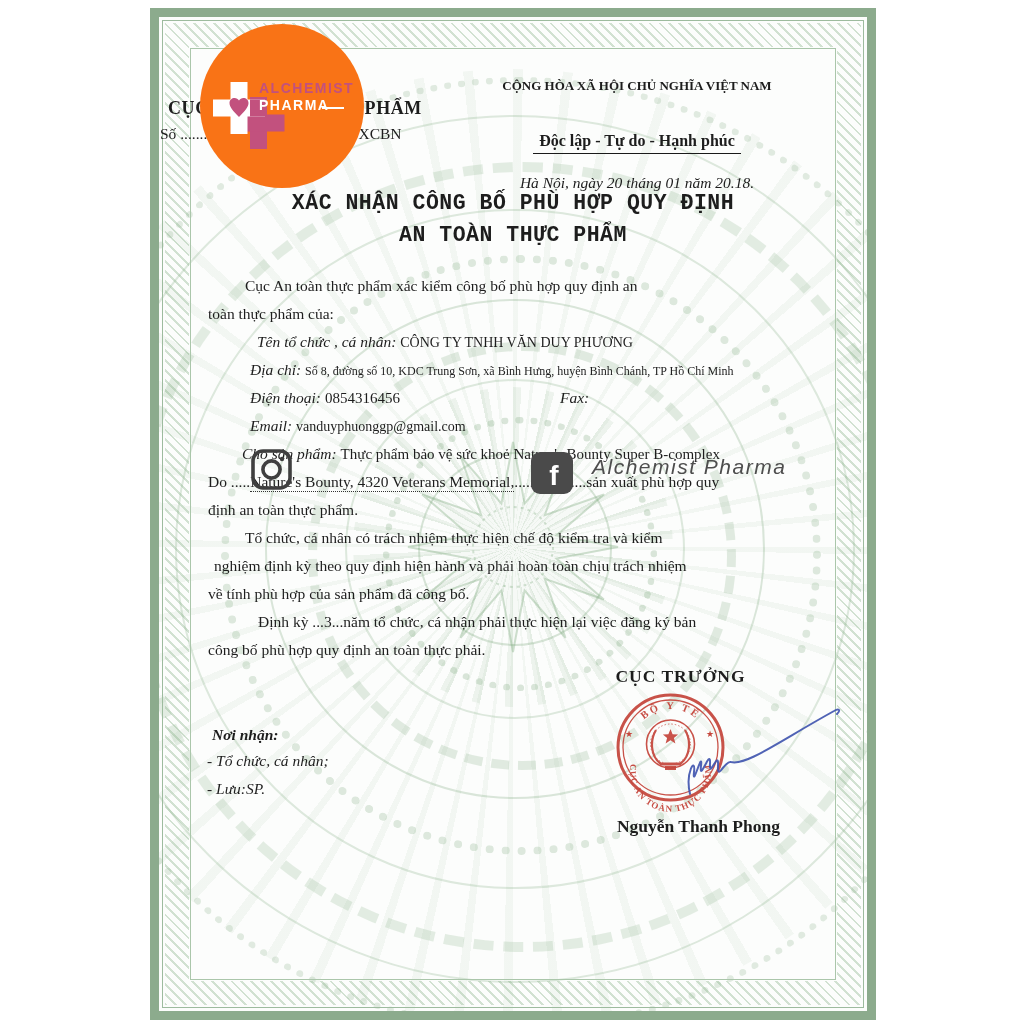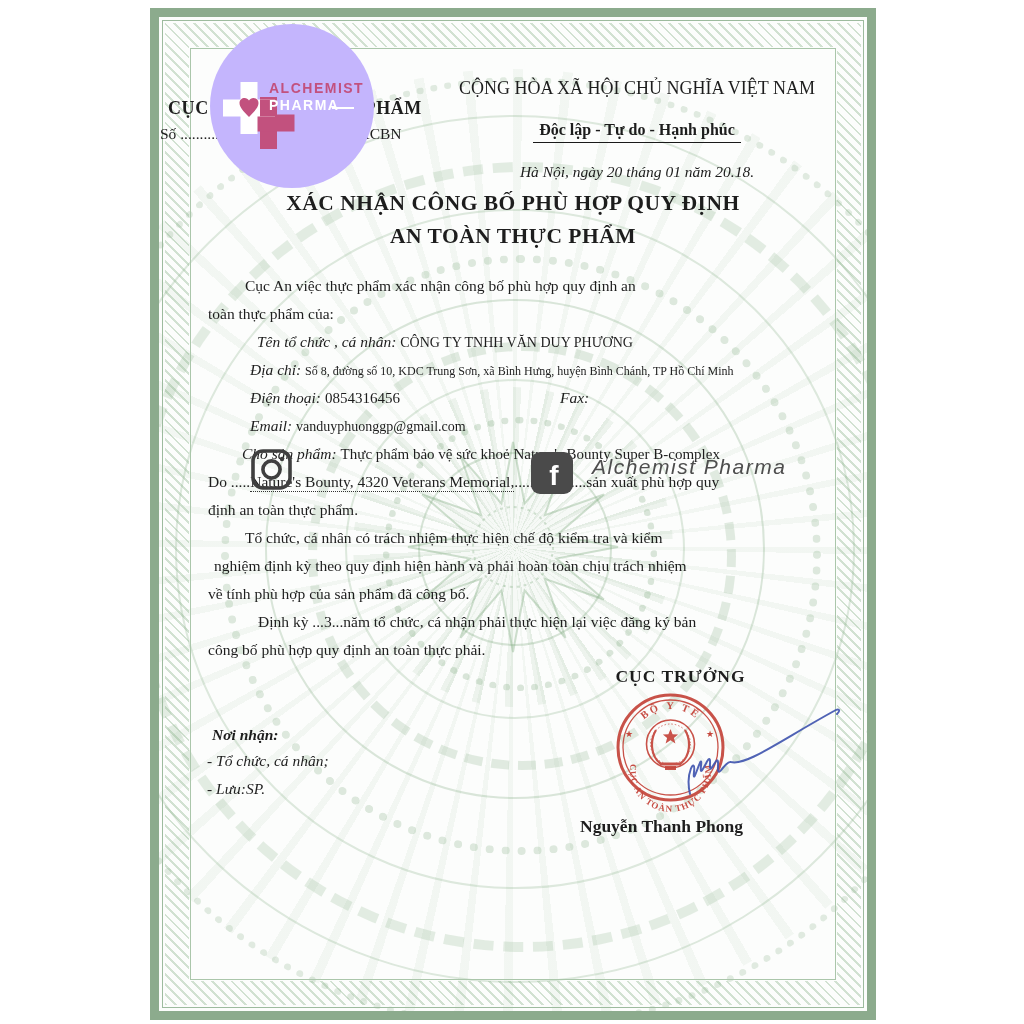--- a/index.html
+++ b/index.html
@@ -17,36 +17,36 @@
         background:repeating-conic-gradient(rgba(127,170,127,.08) 0deg 1.2deg, transparent 1.2deg 6deg);}
   .spokes2{position:absolute;border-radius:50%;pointer-events:none;
         background:repeating-conic-gradient(rgba(127,170,127,.12) 0deg 3deg, transparent 3deg 12deg);}
   .abs{position:absolute;}
   .serif-b{font-weight:bold;}
   .it{font-style:italic;}
   .body-line{position:absolute;font-size:15.5px;white-space:nowrap;z-index:3;}
   .lbl{font-style:italic;}
   .dotted-u{border-bottom:1.5px dotted #333;padding-bottom:1px;}
   .hdr-right{position:absolute;left:437px;top:78px;width:400px;text-align:center;z-index:3;}
-  .hdr-right .l1{font-weight:normal;font-size:18px;white-space:nowrap;}
-  .hdr-right .l2{display:inline-block;font-weight:bold;font-size:16px;margin-top:4px;
+  .hdr-right .l1{font-weight:bold;font-size:13px;white-space:nowrap;}
+  .hdr-right .l2{display:inline-block;font-weight:bold;font-size:16px;margin-top:20px;
                  border-bottom:1.5px solid #1a1a1a;padding:0 6px 3px 6px;}
   .hdr-right .l3{font-style:italic;font-size:15.5px;margin-top:20px;}
-  .title-wrap{position:absolute;left:159px;top:191px;width:708px;text-align:center;z-index:3;}
+  .title-wrap{position:absolute;left:159px;top:191px;width:708px;text-align:center;z-index:3;font-family:Liberation Mono, monospace;}
   .title-wrap .t1{font-weight:bold;font-size:21.5px;letter-spacing:.5px;white-space:nowrap;}
   .title-wrap .t2{font-weight:bold;font-size:21.5px;letter-spacing:.5px;margin-top:8px;}
-  .logo{position:absolute;left:210px;top:24px;width:164px;height:164px;border-radius:50%;
-        background:#c4b5fd;z-index:6;}
+  .logo{position:absolute;left:200px;top:24px;width:164px;height:164px;border-radius:50%;
+        background:#f97316;z-index:6;}
   .logo svg{display:block;}
   .logo text{font-family:"Liberation Sans","DejaVu Sans",sans-serif;font-weight:bold;}
   .social-text{position:absolute;font-family:"Liberation Sans","DejaVu Sans",sans-serif;
         font-size:21px;letter-spacing:1.5px;color:#4e4e4e;z-index:7;white-space:nowrap;}
   .sign-title{position:absolute;left:598px;top:666px;width:165px;text-align:center;
         font-weight:bold;font-size:17.5px;letter-spacing:1px;z-index:3;white-space:nowrap;}
-  .sign-name{position:absolute;left:580px;top:816px;width:200px;text-align:left;
+  .sign-name{position:absolute;left:580px;top:816px;width:200px;text-align:right;
         font-weight:bold;font-size:17.5px;z-index:3;white-space:nowrap;}
   .stamp-svg{position:absolute;left:598px;top:680px;z-index:5;}
   .stamp-svg text{font-family:"Liberation Serif","DejaVu Serif",serif;}
   .recip{z-index:3;white-space:nowrap;font-size:15.5px;}
 </style>
 </head>
 <body>
 
 <div class="stage">
   <div class="page">
@@ -80,21 +80,21 @@
     <div class="l1">CỘNG HÒA XÃ HỘI CHỦ NGHĨA VIỆT NAM</div><br>
     <span class="l2">Độc lập - Tự do - Hạnh phúc</span>
     <div class="l3">Hà Nội, ngày 20 tháng 01 năm 20.18.</div>
   </div>
 
   <div class="title-wrap">
     <div class="t1">XÁC NHẬN CÔNG BỐ PHÙ HỢP QUY ĐỊNH</div>
     <div class="t2">AN TOÀN THỰC PHẨM</div>
   </div>
 
-  <div class="body-line" style="left:245px;top:277px;">Cục An việc thực phẩm xác nhận công bố phù hợp quy định an</div>
+  <div class="body-line" style="left:245px;top:277px;">Cục An toàn thực phẩm xác kiểm công bố phù hợp quy định an</div>
   <div class="body-line" style="left:208px;top:305px;">toàn thực phẩm của:</div>
 
   <div class="body-line" style="left:257px;top:333px;">
     <span class="lbl">Tên tổ chức , cá nhân:</span>
     <span style="font-size:14px;">CÔNG TY TNHH VĂN DUY PHƯƠNG</span>
   </div>
 
   <div class="body-line" style="left:250px;top:361px;">
     <span class="lbl">Địa chỉ:</span>
     <span style="font-size:12px;">Số 8, đường số 10, KDC Trung Sơn, xã Bình Hưng, huyện Bình Chánh, TP Hồ Chí Minh</span>

